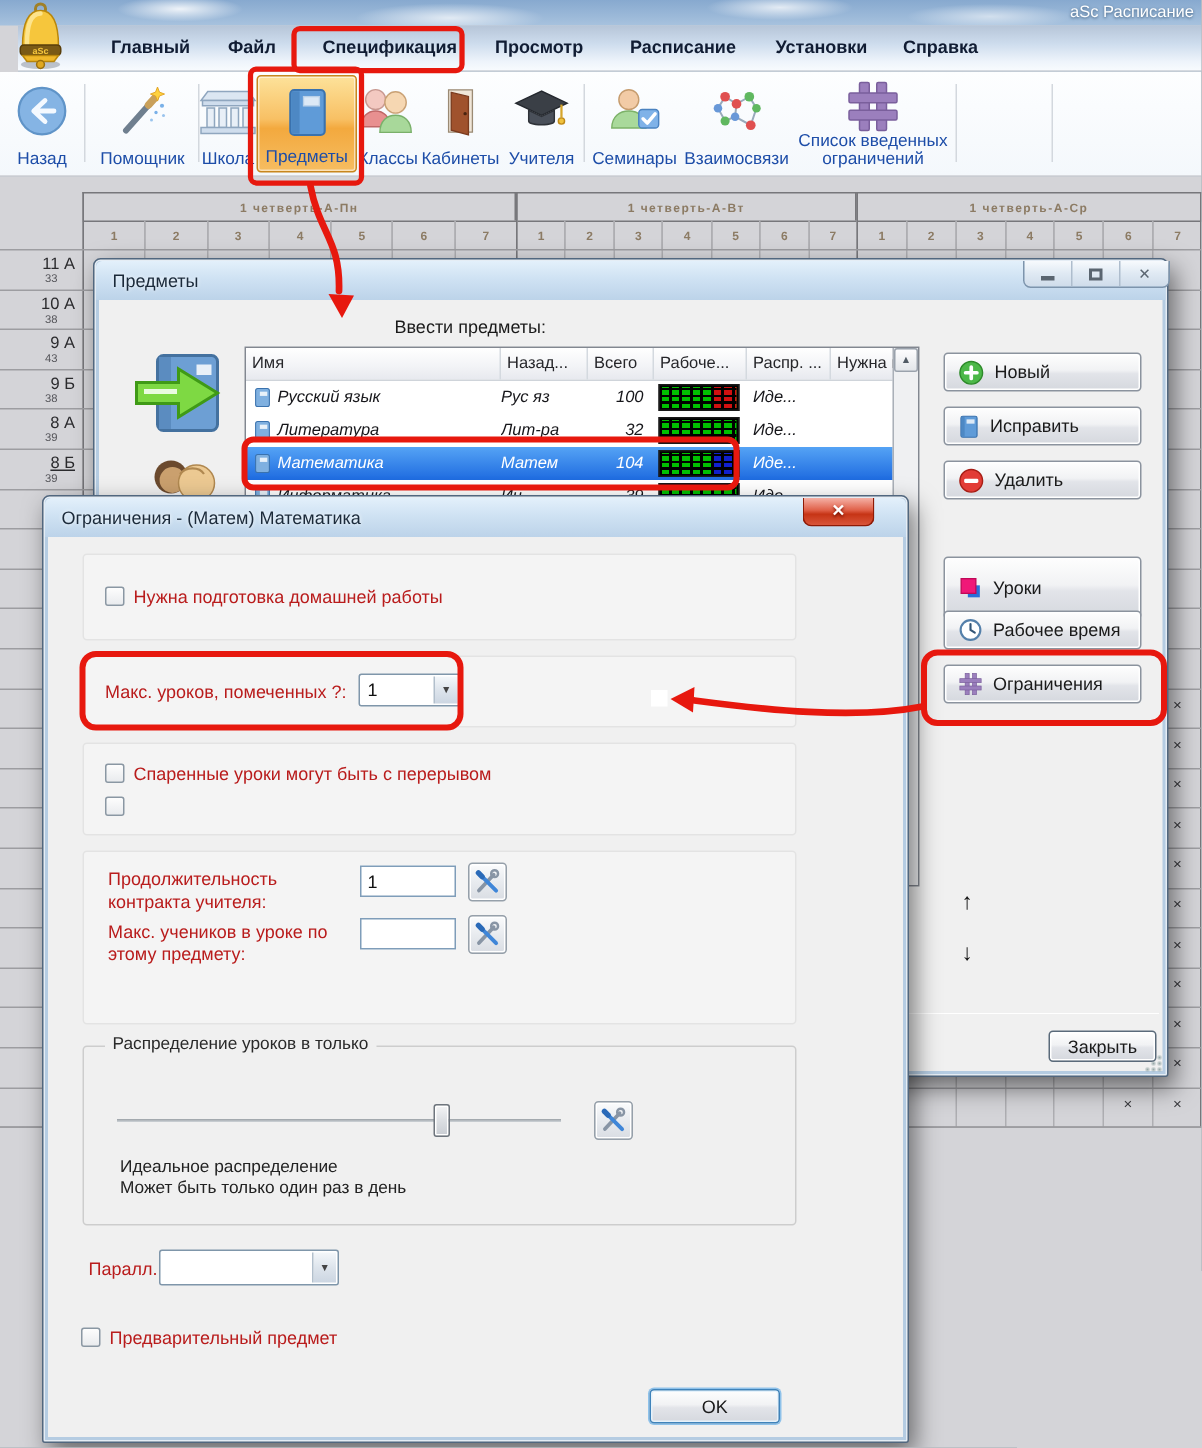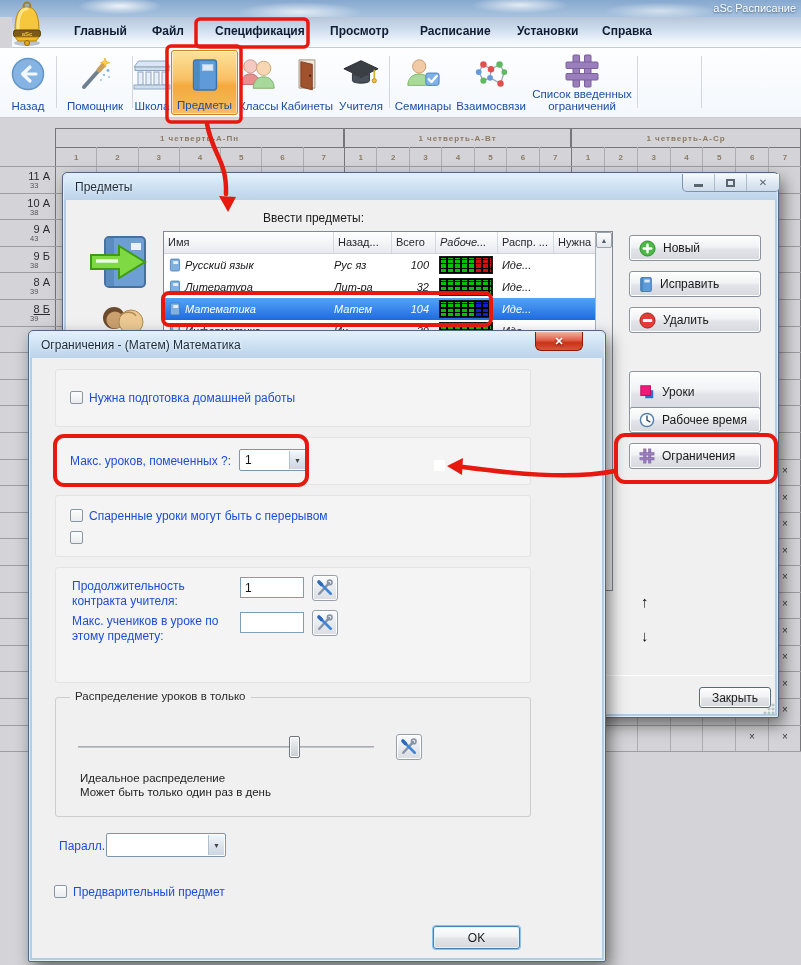--- a/index.html
+++ b/index.html
@@ -60,21 +60,21 @@
     background:linear-gradient(180deg,#f5b1a6,#e06048 45%,#c63415 60%,#d9553a);
     color:#fff;font-size:11px;font-weight:bold;text-align:center;line-height:18px;text-shadow:0 1px 2px #7a1204;}
 
   
   .abtn{position:absolute;display:flex;align-items:center;border:1px solid #8b939e;border-radius:3px;
     background:linear-gradient(180deg,#fefefe,#f1f2f4 45%,#e2e4e9 55%,#d5d8de);
     box-shadow:inset 0 0 0 1px #fff;font-size:12px;color:#1a1a1a;}
   .abtn .bicon{margin:0 7px 0 9px;display:flex;}
   .checkbox{position:absolute;width:13px;height:13px;border:1px solid #8a97a3;border-radius:2px;
     background:linear-gradient(180deg,#fdfdfd,#e9ebee);}
-  .cb-label{position:absolute;font-size:12px;color:#1d4ed8;}
+  .cb-label{position:absolute;font-size:12px;color:#b91c1c;}
   .tfield{position:absolute;height:21px;border:1px solid #7f9db9;background:#fff;font-size:12px;color:#111;
     padding:2px 4px;font-family:"Liberation Sans",sans-serif;}
   .combo{position:absolute;height:22px;border:1px solid #7f96aa;border-radius:2px;background:#fff;font-size:12px;color:#111;}
   .combo .cval{position:absolute;left:5px;top:3px;}
   .combo .cbtn{position:absolute;right:1px;top:1px;bottom:1px;width:16px;display:flex;align-items:center;justify-content:center;
     background:linear-gradient(180deg,#f4f7fa,#dde4ec 50%,#ccd6e2);border-left:1px solid #b2bfcc;font-size:7px;color:#444;}
   .toolbtn{position:absolute;width:26px;height:26px;border:1px solid #96a0aa;border-radius:3px;
     background:linear-gradient(180deg,#fbfcfd,#e8ebef 50%,#d9dde3);box-shadow:inset 0 0 0 1px #fff;
     display:flex;align-items:center;justify-content:center;}
   .panel{position:absolute;background:#f4f4f4;border:1px solid #e3e3e3;border-radius:3px;}
@@ -439,21 +439,21 @@
         <circle cx="34" cy="19" r="12" fill="#ecc992" stroke="#b08850"></circle>
         <path d="M23 13c4-5 13-5 16 0" fill="none" stroke="#b08850" stroke-width="1.4"></path>
       </svg>
     </div>
 
     <div class="stable" style="left:100px;top:58px;width:450px;height:360px;">
       <div class="shead" id="stable-head">
           <div class="hcell" style="width: 170px;">Имя</div>
           <div class="hcell" style="width: 58px;">Назад...</div>
           <div class="hcell" style="width: 44px;">Всего</div>
-          <div class="hcell" style="width: 62px; font-style: italic;">Рабоче...</div>
+          <div class="hcell" style="width: 62px;">Рабоче...</div>
           <div class="hcell" style="width: 56px;">Распр. ...</div>
           <div class="hcell" style="width: 43px;">Нужна п</div>
         </div>
       <div id="stable-body">
           <div class="srow">
             <div class="scell" style="width: 170px; display: flex; align-items: center;">
               <span class="rowicon">
                 <svg width="12" height="14" viewBox="0 0 34 38">
                   <rect x="4" y="2" width="26" height="34" rx="4" fill="#7fb0e0" stroke="#3a72ae" stroke-width="2"></rect>
                   <rect x="12" y="8" width="14" height="8" fill="#e8f1f9"></rect>

